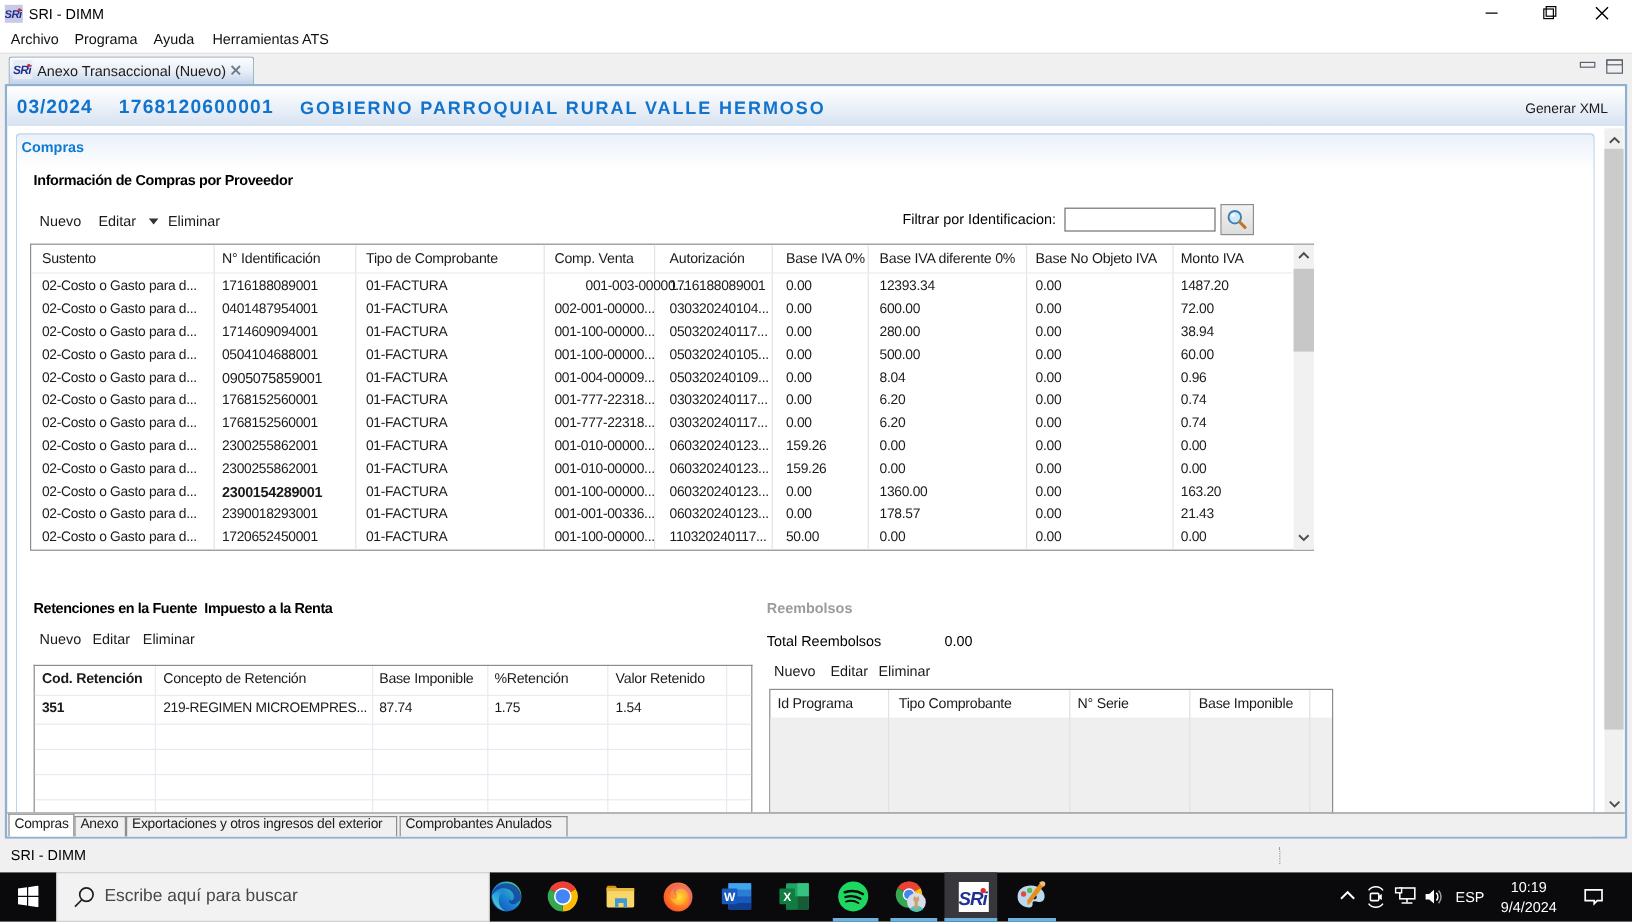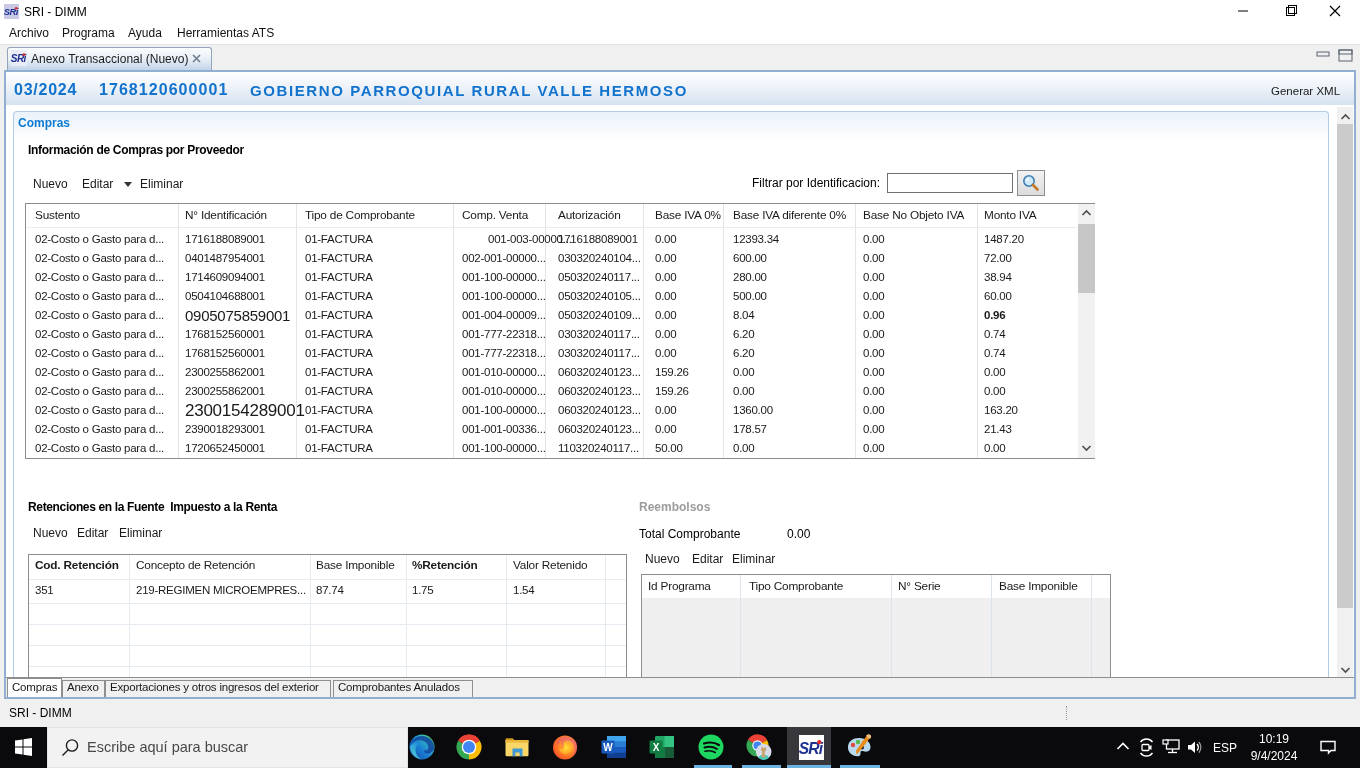--- a/index.html
+++ b/index.html
@@ -109,28 +109,28 @@
 <div class="a" style="left:35px;top:289.9px;font-size:11.5px;line-height:13.5px;color:#1a1a1a;font-weight:normal;letter-spacing:-0.25px">02-Costo o Gasto para d...</div>
 <div class="a" style="left:185px;top:289.9px;font-size:11.5px;line-height:13.5px;color:#1a1a1a;font-weight:normal;letter-spacing:-0.25px">0504104688001</div>
 <div class="a" style="left:305px;top:289.9px;font-size:11.5px;line-height:13.5px;color:#1a1a1a;font-weight:normal;letter-spacing:-0.25px">01-FACTURA</div>
 <div class="a" style="left:462px;top:289.9px;font-size:11.5px;line-height:13.5px;color:#1a1a1a;font-weight:normal;letter-spacing:-0.25px">001-100-00000...</div>
 <div class="a" style="left:558px;top:289.9px;font-size:11.5px;line-height:13.5px;color:#1a1a1a;font-weight:normal;letter-spacing:-0.25px">050320240105...</div>
 <div class="a" style="left:655px;top:289.9px;font-size:11.5px;line-height:13.5px;color:#1a1a1a;font-weight:normal;letter-spacing:-0.25px">0.00</div>
 <div class="a" style="left:733px;top:289.9px;font-size:11.5px;line-height:13.5px;color:#1a1a1a;font-weight:normal;letter-spacing:-0.25px">500.00</div>
 <div class="a" style="left:863px;top:289.9px;font-size:11.5px;line-height:13.5px;color:#1a1a1a;font-weight:normal;letter-spacing:-0.25px">0.00</div>
 <div class="a" style="left:984px;top:289.9px;font-size:11.5px;line-height:13.5px;color:#1a1a1a;font-weight:normal;letter-spacing:-0.25px">60.00</div>
 <div class="a" style="left:35px;top:308.9px;font-size:11.5px;line-height:13.5px;color:#1a1a1a;font-weight:normal;letter-spacing:-0.25px">02-Costo o Gasto para d...</div>
-<div class="a" style="left:185px;top:308.9px;font-size:15px;line-height:13.5px;color:#1a1a1a;font-weight:normal;letter-spacing:-0.25px">0905075859001</div>
+<div class="a" style="left:185px;top:308.9px;font-size:12px;line-height:13.5px;color:#1a1a1a;font-weight:normal;letter-spacing:-0.25px">0905075859001</div>
 <div class="a" style="left:305px;top:308.9px;font-size:11.5px;line-height:13.5px;color:#1a1a1a;font-weight:normal;letter-spacing:-0.25px">01-FACTURA</div>
 <div class="a" style="left:462px;top:308.9px;font-size:11.5px;line-height:13.5px;color:#1a1a1a;font-weight:normal;letter-spacing:-0.25px">001-004-00009...</div>
 <div class="a" style="left:558px;top:308.9px;font-size:11.5px;line-height:13.5px;color:#1a1a1a;font-weight:normal;letter-spacing:-0.25px">050320240109...</div>
 <div class="a" style="left:655px;top:308.9px;font-size:11.5px;line-height:13.5px;color:#1a1a1a;font-weight:normal;letter-spacing:-0.25px">0.00</div>
 <div class="a" style="left:733px;top:308.9px;font-size:11.5px;line-height:13.5px;color:#1a1a1a;font-weight:normal;letter-spacing:-0.25px">8.04</div>
 <div class="a" style="left:863px;top:308.9px;font-size:11.5px;line-height:13.5px;color:#1a1a1a;font-weight:normal;letter-spacing:-0.25px">0.00</div>
-<div class="a" style="left:984px;top:308.9px;font-size:11.5px;line-height:13.5px;color:#1a1a1a;font-weight:bold;letter-spacing:-0.25px">0.96</div>
+<div class="a" style="left:984px;top:308.9px;font-size:11.5px;line-height:13.5px;color:#1a1a1a;font-weight:normal;letter-spacing:-0.25px">0.96</div>
 <div class="a" style="left:35px;top:328.0px;font-size:11.5px;line-height:13.5px;color:#1a1a1a;font-weight:normal;letter-spacing:-0.25px">02-Costo o Gasto para d...</div>
 <div class="a" style="left:185px;top:328.0px;font-size:11.5px;line-height:13.5px;color:#1a1a1a;font-weight:normal;letter-spacing:-0.25px">1768152560001</div>
 <div class="a" style="left:305px;top:328.0px;font-size:11.5px;line-height:13.5px;color:#1a1a1a;font-weight:normal;letter-spacing:-0.25px">01-FACTURA</div>
 <div class="a" style="left:462px;top:328.0px;font-size:11.5px;line-height:13.5px;color:#1a1a1a;font-weight:normal;letter-spacing:-0.25px">001-777-22318...</div>
 <div class="a" style="left:558px;top:328.0px;font-size:11.5px;line-height:13.5px;color:#1a1a1a;font-weight:normal;letter-spacing:-0.25px">030320240117...</div>
 <div class="a" style="left:655px;top:328.0px;font-size:11.5px;line-height:13.5px;color:#1a1a1a;font-weight:normal;letter-spacing:-0.25px">0.00</div>
 <div class="a" style="left:733px;top:328.0px;font-size:11.5px;line-height:13.5px;color:#1a1a1a;font-weight:normal;letter-spacing:-0.25px">6.20</div>
 <div class="a" style="left:863px;top:328.0px;font-size:11.5px;line-height:13.5px;color:#1a1a1a;font-weight:normal;letter-spacing:-0.25px">0.00</div>
 <div class="a" style="left:984px;top:328.0px;font-size:11.5px;line-height:13.5px;color:#1a1a1a;font-weight:normal;letter-spacing:-0.25px">0.74</div>
 <div class="a" style="left:35px;top:347.1px;font-size:11.5px;line-height:13.5px;color:#1a1a1a;font-weight:normal;letter-spacing:-0.25px">02-Costo o Gasto para d...</div>
@@ -154,21 +154,21 @@
 <div class="a" style="left:35px;top:385.1px;font-size:11.5px;line-height:13.5px;color:#1a1a1a;font-weight:normal;letter-spacing:-0.25px">02-Costo o Gasto para d...</div>
 <div class="a" style="left:185px;top:385.1px;font-size:11.5px;line-height:13.5px;color:#1a1a1a;font-weight:normal;letter-spacing:-0.25px">2300255862001</div>
 <div class="a" style="left:305px;top:385.1px;font-size:11.5px;line-height:13.5px;color:#1a1a1a;font-weight:normal;letter-spacing:-0.25px">01-FACTURA</div>
 <div class="a" style="left:462px;top:385.1px;font-size:11.5px;line-height:13.5px;color:#1a1a1a;font-weight:normal;letter-spacing:-0.25px">001-010-00000...</div>
 <div class="a" style="left:558px;top:385.1px;font-size:11.5px;line-height:13.5px;color:#1a1a1a;font-weight:normal;letter-spacing:-0.25px">060320240123...</div>
 <div class="a" style="left:655px;top:385.1px;font-size:11.5px;line-height:13.5px;color:#1a1a1a;font-weight:normal;letter-spacing:-0.25px">159.26</div>
 <div class="a" style="left:733px;top:385.1px;font-size:11.5px;line-height:13.5px;color:#1a1a1a;font-weight:normal;letter-spacing:-0.25px">0.00</div>
 <div class="a" style="left:863px;top:385.1px;font-size:11.5px;line-height:13.5px;color:#1a1a1a;font-weight:normal;letter-spacing:-0.25px">0.00</div>
 <div class="a" style="left:984px;top:385.1px;font-size:11.5px;line-height:13.5px;color:#1a1a1a;font-weight:normal;letter-spacing:-0.25px">0.00</div>
 <div class="a" style="left:35px;top:404.2px;font-size:11.5px;line-height:13.5px;color:#1a1a1a;font-weight:normal;letter-spacing:-0.25px">02-Costo o Gasto para d...</div>
-<div class="a" style="left:185px;top:404.2px;font-size:17px;line-height:13.5px;color:#1a1a1a;font-weight:normal;letter-spacing:-0.25px">2300154289001</div>
+<div class="a" style="left:185px;top:404.2px;font-size:12px;line-height:13.5px;color:#1a1a1a;font-weight:bold;letter-spacing:-0.25px">2300154289001</div>
 <div class="a" style="left:305px;top:404.2px;font-size:11.5px;line-height:13.5px;color:#1a1a1a;font-weight:normal;letter-spacing:-0.25px">01-FACTURA</div>
 <div class="a" style="left:462px;top:404.2px;font-size:11.5px;line-height:13.5px;color:#1a1a1a;font-weight:normal;letter-spacing:-0.25px">001-100-00000...</div>
 <div class="a" style="left:558px;top:404.2px;font-size:11.5px;line-height:13.5px;color:#1a1a1a;font-weight:normal;letter-spacing:-0.25px">060320240123...</div>
 <div class="a" style="left:655px;top:404.2px;font-size:11.5px;line-height:13.5px;color:#1a1a1a;font-weight:normal;letter-spacing:-0.25px">0.00</div>
 <div class="a" style="left:733px;top:404.2px;font-size:11.5px;line-height:13.5px;color:#1a1a1a;font-weight:normal;letter-spacing:-0.25px">1360.00</div>
 <div class="a" style="left:863px;top:404.2px;font-size:11.5px;line-height:13.5px;color:#1a1a1a;font-weight:normal;letter-spacing:-0.25px">0.00</div>
 <div class="a" style="left:984px;top:404.2px;font-size:11.5px;line-height:13.5px;color:#1a1a1a;font-weight:normal;letter-spacing:-0.25px">163.20</div>
 <div class="a" style="left:35px;top:423.2px;font-size:11.5px;line-height:13.5px;color:#1a1a1a;font-weight:normal;letter-spacing:-0.25px">02-Costo o Gasto para d...</div>
 <div class="a" style="left:185px;top:423.2px;font-size:11.5px;line-height:13.5px;color:#1a1a1a;font-weight:normal;letter-spacing:-0.25px">2390018293001</div>
 <div class="a" style="left:305px;top:423.2px;font-size:11.5px;line-height:13.5px;color:#1a1a1a;font-weight:normal;letter-spacing:-0.25px">01-FACTURA</div>
@@ -202,33 +202,33 @@
 <div class="a" style="left:28px;top:554px;width:599px;height:123px;background:#fff;border:1px solid #8c8c8c;border-bottom:none"></div>
 <div class="a" style="left:129px;top:555px;width:1px;height:122px;background:#e6ebf1"></div>
 <div class="a" style="left:310px;top:555px;width:1px;height:122px;background:#e6ebf1"></div>
 <div class="a" style="left:406px;top:555px;width:1px;height:122px;background:#e6ebf1"></div>
 <div class="a" style="left:506px;top:555px;width:1px;height:122px;background:#e6ebf1"></div>
 <div class="a" style="left:605px;top:555px;width:1px;height:122px;background:#e6ebf1"></div>
 <div class="a" style="left:29px;top:579px;width:597px;height:1px;background:#ececec"></div>
 <div class="a" style="left:35px;top:559.1px;font-size:11.8px;line-height:13.8px;color:#1a1a1a;font-weight:bold;letter-spacing:-0.2px">Cod. Retención</div>
 <div class="a" style="left:136px;top:559.1px;font-size:11.8px;line-height:13.8px;color:#1a1a1a;font-weight:normal;letter-spacing:-0.2px">Concepto de Retención</div>
 <div class="a" style="left:316px;top:559.1px;font-size:11.8px;line-height:13.8px;color:#1a1a1a;font-weight:normal;letter-spacing:-0.2px">Base Imponible</div>
-<div class="a" style="left:412px;top:559.1px;font-size:11.8px;line-height:13.8px;color:#1a1a1a;font-weight:bold;letter-spacing:-0.2px">%Retención</div>
+<div class="a" style="left:412px;top:559.1px;font-size:11.8px;line-height:13.8px;color:#1a1a1a;font-weight:normal;letter-spacing:-0.2px">%Retención</div>
 <div class="a" style="left:513px;top:559.1px;font-size:11.8px;line-height:13.8px;color:#1a1a1a;font-weight:normal;letter-spacing:-0.2px">Valor Retenido</div>
-<div class="a" style="left:35px;top:584.2px;font-size:11.5px;line-height:13.5px;color:#1a1a1a;font-weight:normal;letter-spacing:-0.25px">351</div>
+<div class="a" style="left:35px;top:584.2px;font-size:11.5px;line-height:13.5px;color:#1a1a1a;font-weight:bold;letter-spacing:-0.25px">351</div>
 <div class="a" style="left:136px;top:584.2px;font-size:11.5px;line-height:13.5px;color:#1a1a1a;font-weight:normal;letter-spacing:-0.25px">219-REGIMEN MICROEMPRES...</div>
 <div class="a" style="left:316px;top:584.2px;font-size:11.5px;line-height:13.5px;color:#1a1a1a;font-weight:normal;letter-spacing:-0.25px">87.74</div>
 <div class="a" style="left:412px;top:584.2px;font-size:11.5px;line-height:13.5px;color:#1a1a1a;font-weight:normal;letter-spacing:-0.25px">1.75</div>
 <div class="a" style="left:513px;top:584.2px;font-size:11.5px;line-height:13.5px;color:#1a1a1a;font-weight:normal;letter-spacing:-0.25px">1.54</div>
 <div class="a" style="left:29px;top:603px;width:597px;height:1px;background:#e6ebf1"></div>
 <div class="a" style="left:29px;top:624px;width:597px;height:1px;background:#e6ebf1"></div>
 <div class="a" style="left:29px;top:645px;width:597px;height:1px;background:#e6ebf1"></div>
 <div class="a" style="left:29px;top:666px;width:597px;height:1px;background:#e6ebf1"></div>
 <div class="a" style="left:639px;top:500.0px;font-size:12px;line-height:14px;color:#9c9c9c;font-weight:bold;">Reembolsos</div>
-<div class="a" style="left:639px;top:527.0px;font-size:12px;line-height:14px;color:#000;font-weight:normal;">Total Comprobante</div>
+<div class="a" style="left:639px;top:527.0px;font-size:12px;line-height:14px;color:#000;font-weight:normal;">Total Reembolsos</div>
 <div class="a" style="left:787px;top:527.0px;font-size:12px;line-height:14px;color:#000;font-weight:normal;">0.00</div>
 <div class="a" style="left:645px;top:552.0px;font-size:12px;line-height:14px;color:#1a1a1a;font-weight:normal;">Nuevo</div>
 <div class="a" style="left:692px;top:552.0px;font-size:12px;line-height:14px;color:#1a1a1a;font-weight:normal;">Editar</div>
 <div class="a" style="left:732px;top:552.0px;font-size:12px;line-height:14px;color:#1a1a1a;font-weight:normal;">Eliminar</div>
 <div class="a" style="left:641px;top:574px;width:470px;height:104px;background:#fff;border:1px solid #8c8c8c"></div>
 <div class="a" style="left:642px;top:598px;width:468px;height:79px;background:#efefef"></div>
 <div class="a" style="left:740px;top:575px;width:1px;height:102px;background:#dde3ea"></div>
 <div class="a" style="left:891px;top:575px;width:1px;height:102px;background:#dde3ea"></div>
 <div class="a" style="left:991px;top:575px;width:1px;height:102px;background:#dde3ea"></div>
 <div class="a" style="left:1091px;top:575px;width:1px;height:102px;background:#dde3ea"></div>

